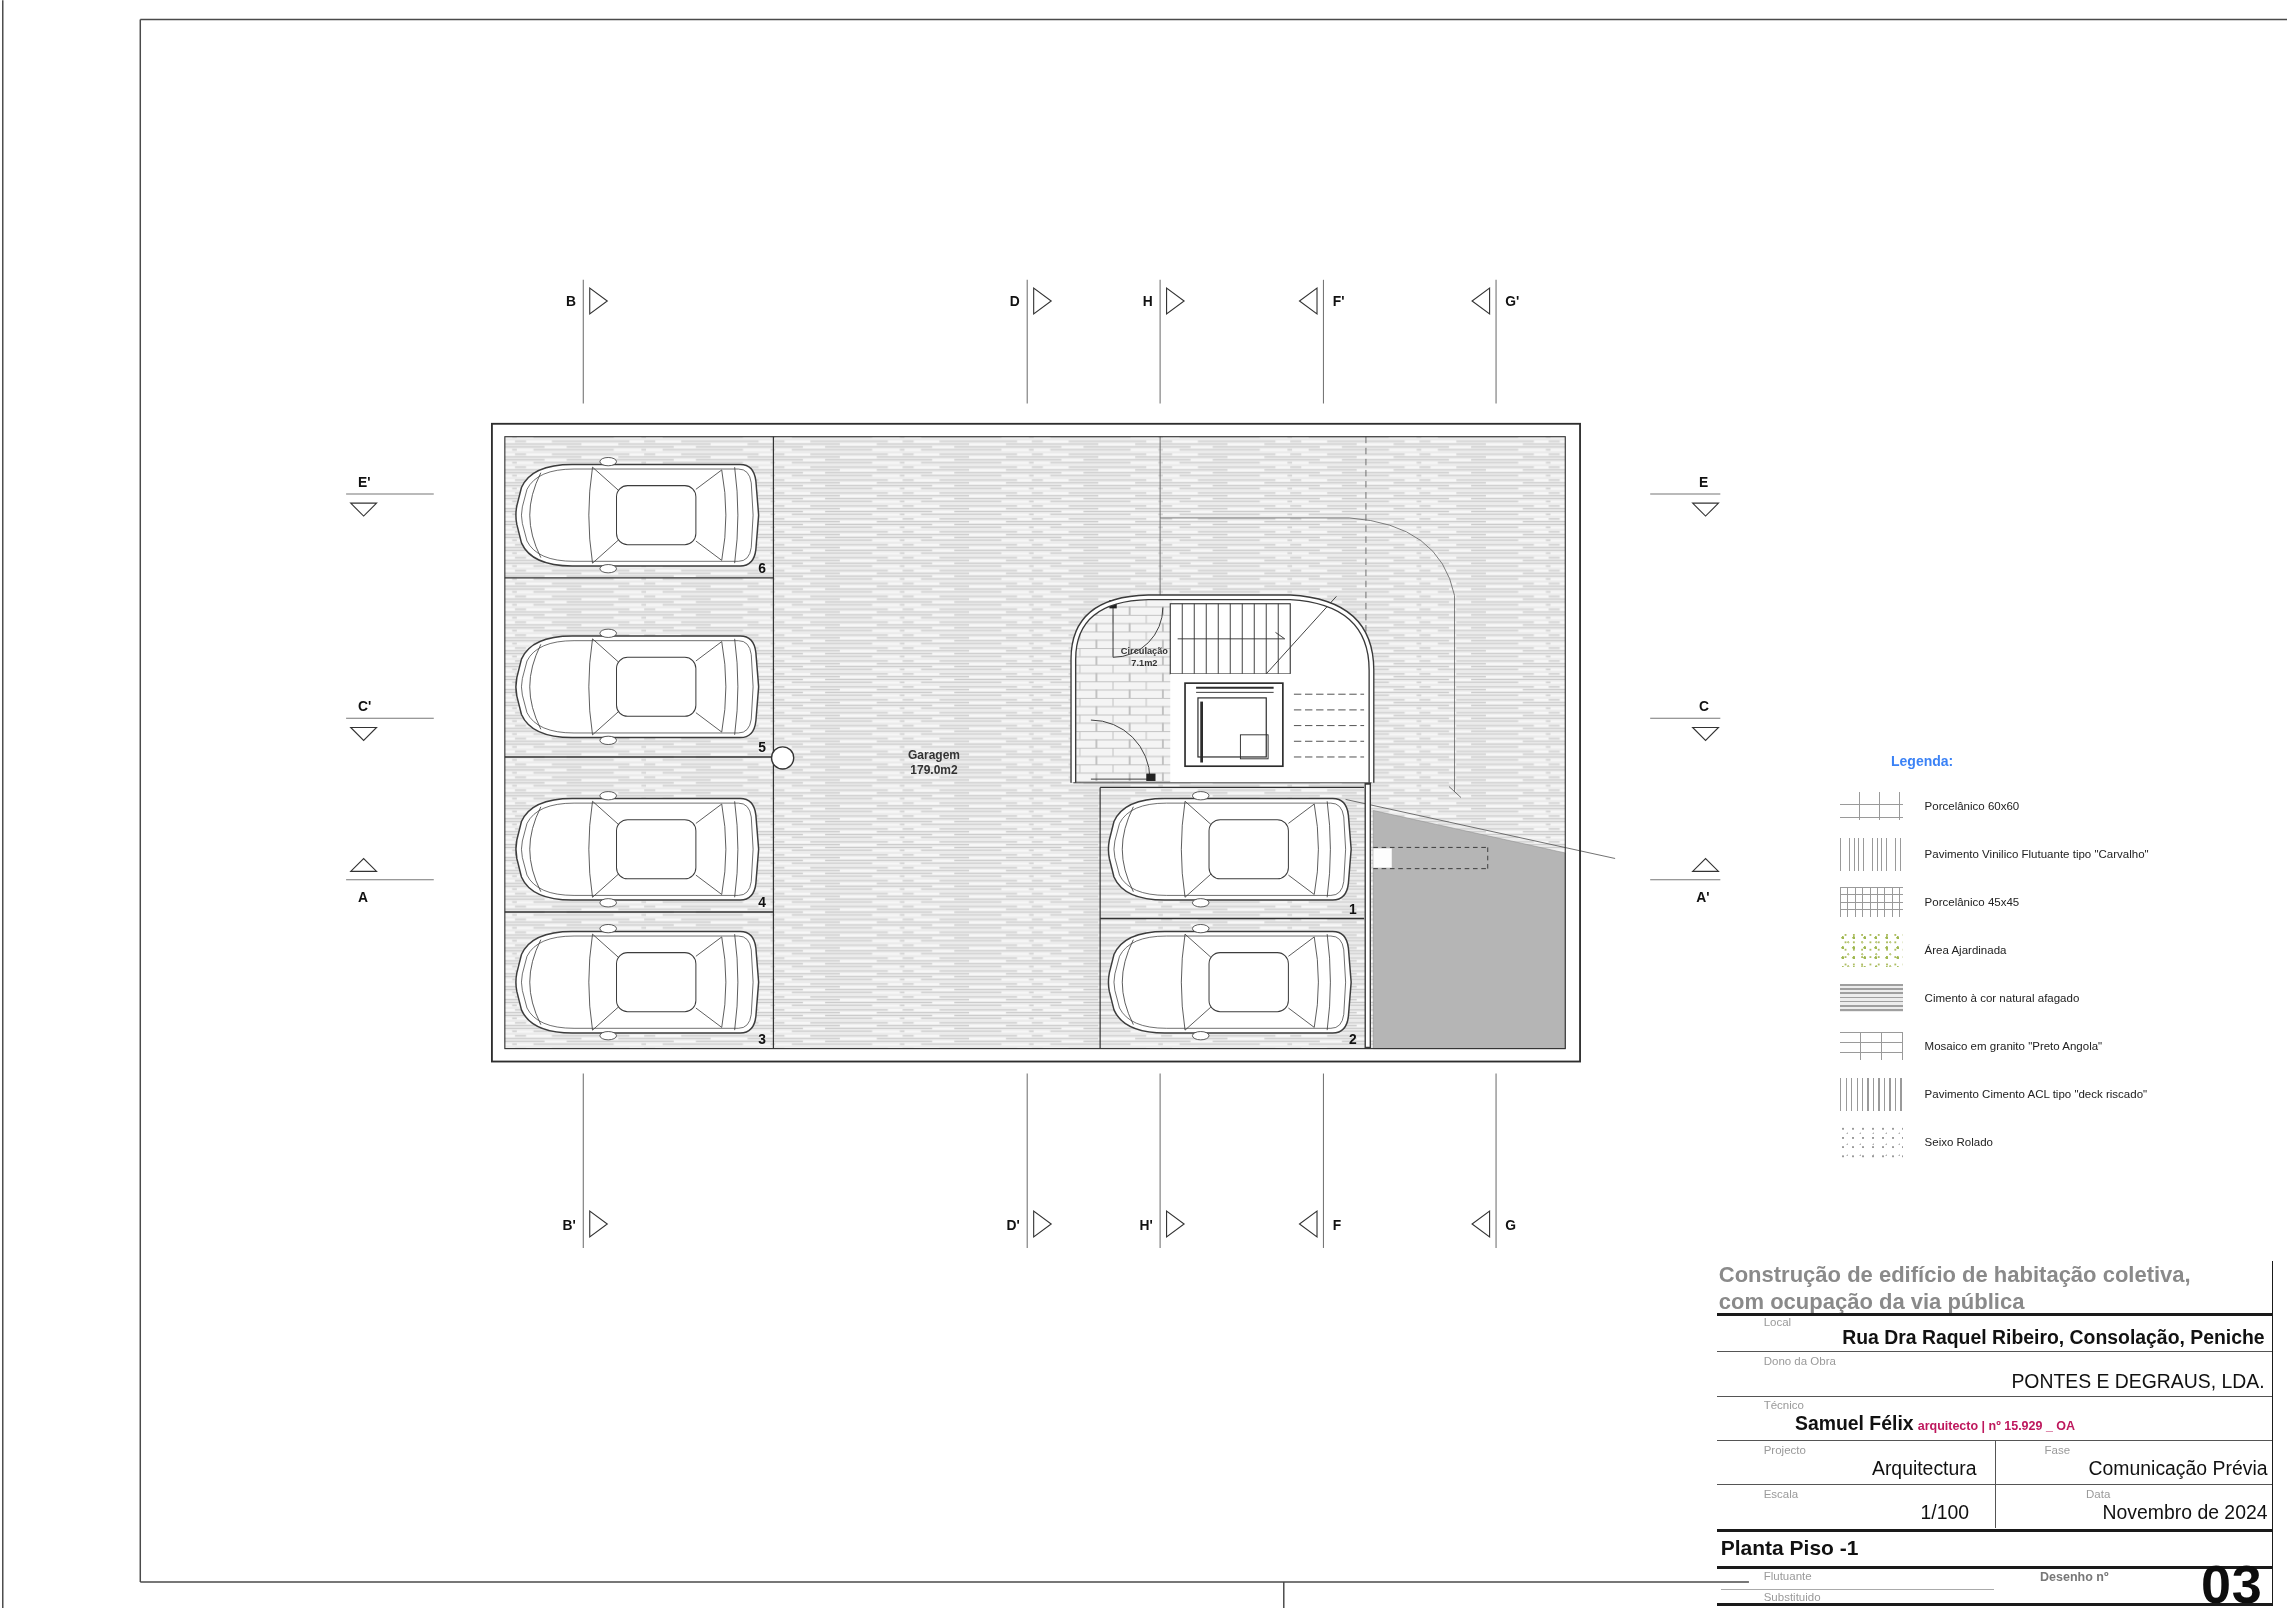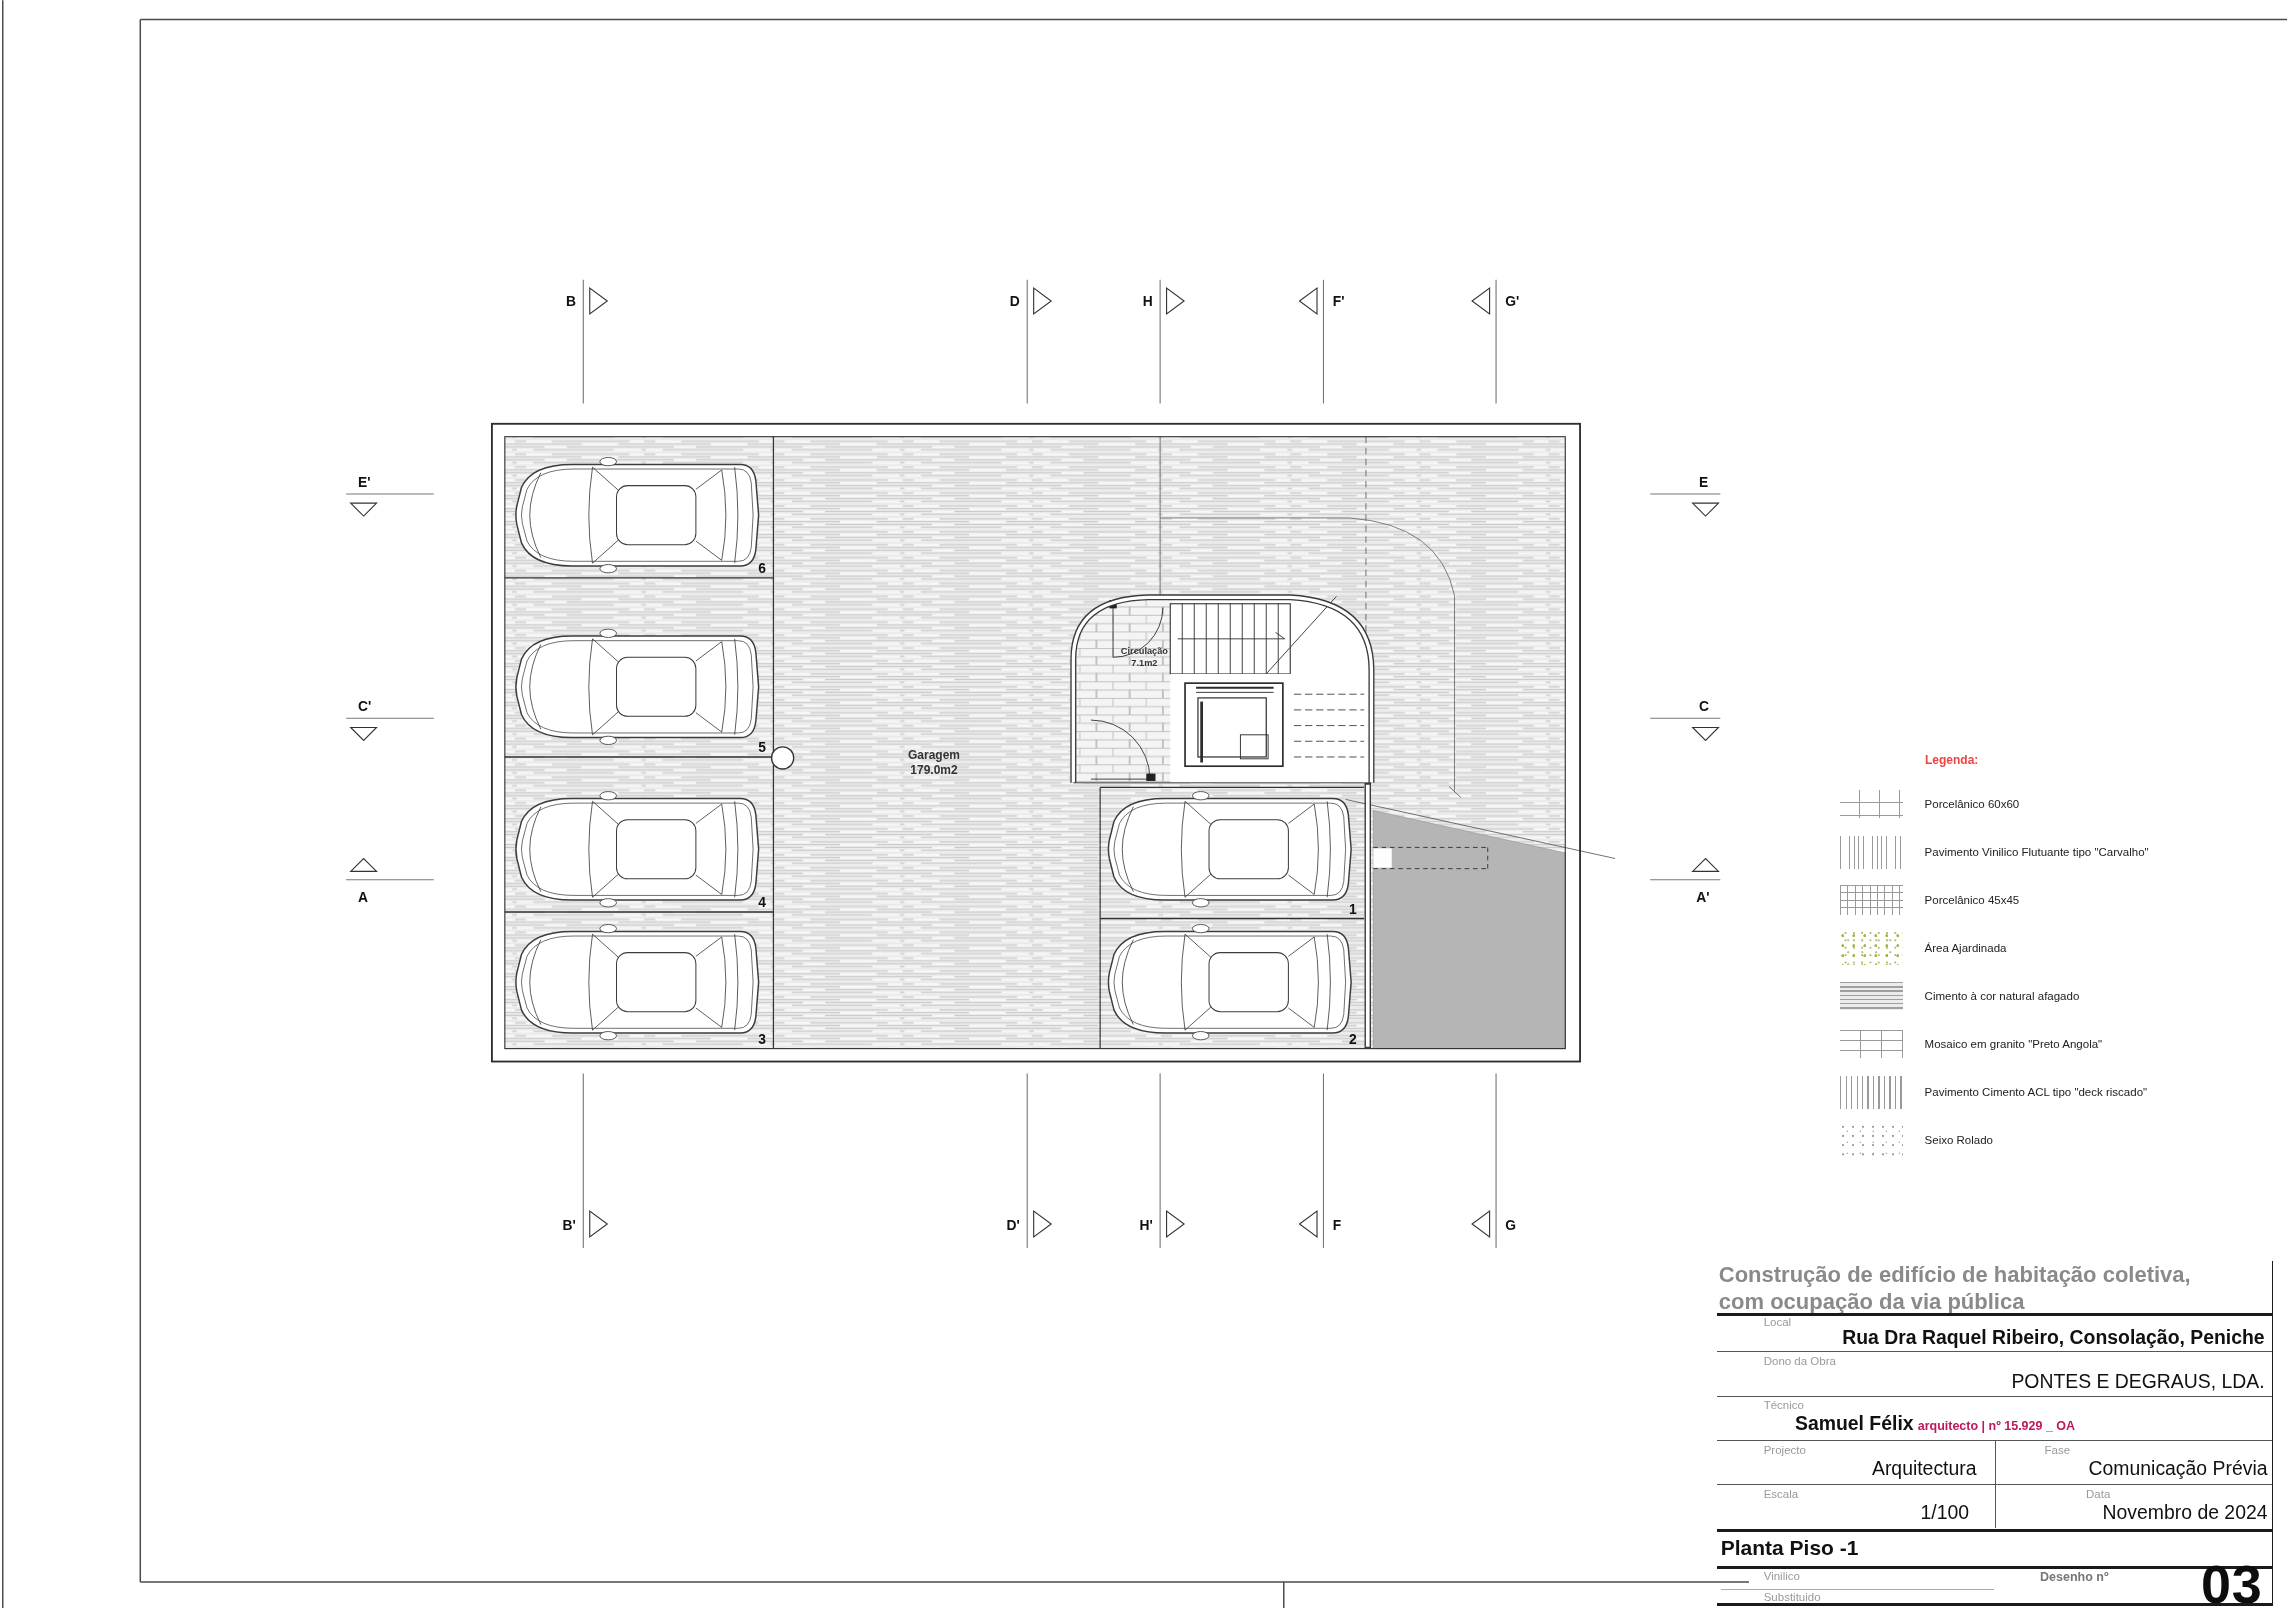--- a/index.html
+++ b/index.html
@@ -2,21 +2,21 @@
 <html style="font-size:14.8px"><head>
 <meta charset="utf-8">
 <style>
   html,body{margin:0;padding:0;background:#fff;}
   #sheet{position:relative;width:2287px;height:1609px;background:#ffffff;overflow:hidden;
          font-family:"Liberation Sans",sans-serif;color:#222;}
   #plan-svg{position:absolute;left:0;top:0;}
 
   
   #legend{position:absolute;left:1835px;top:753px;width:443px;}
-  #legend .lg-title{font-size:12px;font-weight:bold;color:#ef4444;margin-left:90px;}
+  #legend .lg-title{font-size:14px;font-weight:bold;color:#3b82f6;margin-left:56px;}
   #legend .lg-list{margin-top:13px;}
   #legend .lg-item{height:48px;display:flex;align-items:center;padding-left:4.6px;}
   #legend .lg-label{font-size:11.5px;color:#222;margin-left:22px;white-space:nowrap;}
   .sw{width:63px;height:33px;flex:0 0 auto;}
   .sw-1{height:28px;background:
     repeating-linear-gradient(to right,transparent 0 19.4px,#9a9a9a 19.4px 20px),
     repeating-linear-gradient(to bottom,transparent 0 12px,#9a9a9a 12px 13px);}
   .sw-2{background:repeating-linear-gradient(to right,#9a9a9a 0 0.9px,transparent 0.9px 4.6px);}
   .sw-3{height:29.5px;background:
     repeating-linear-gradient(to right,#9a9a9a 0 0.9px,transparent 0.9px 7.4px),
@@ -364,21 +364,21 @@
   </div>
   <div class="tb-abs" style="left:278px;top:223px;width:278px;height:44px;border-left:1.2px solid #555;">
     <div class="tb-abs tb-label" style="left:8px;top:3.7px;margin-left:39px;">Data</div>
     <div class="tb-abs tb-val tb-right" style="left:0;right:5.5px;top:16.6px;">Novembro de 2024</div>
   </div>
   <div class="tb-abs tb-hline tb-thick" style="top:268px;"></div>
 
   <div class="tb-abs tb-big" style="left:3.7px;top:275px;">Planta Piso -1</div>
   <div class="tb-abs tb-hline tb-thick" style="top:305px;"></div>
 
-  <div class="tb-abs tb-label" style="left:3.7px;top:309px;">Vinilico</div>
+  <div class="tb-abs tb-label" style="left:3.7px;top:309px;">Flutuante</div>
   <div class="tb-abs" style="left:3.7px;top:328px;width:273px;height:0.9px;background:#aaa;"></div>
   <div class="tb-abs tb-label" style="left:3.7px;top:330px;">Substituido</div>
   <div class="tb-abs" style="left:323px;top:309px;font-size:12.5px;color:#777;font-weight:bold;text-align:right;">Desenho nº</div>
   <div class="tb-abs tb-num tb-right" style="left:0;right:9.2px;top:292px;">03</div>
   <div class="tb-abs tb-hline tb-thick" style="top:342px;"></div>
 </div>
 
 </div>
 
 

